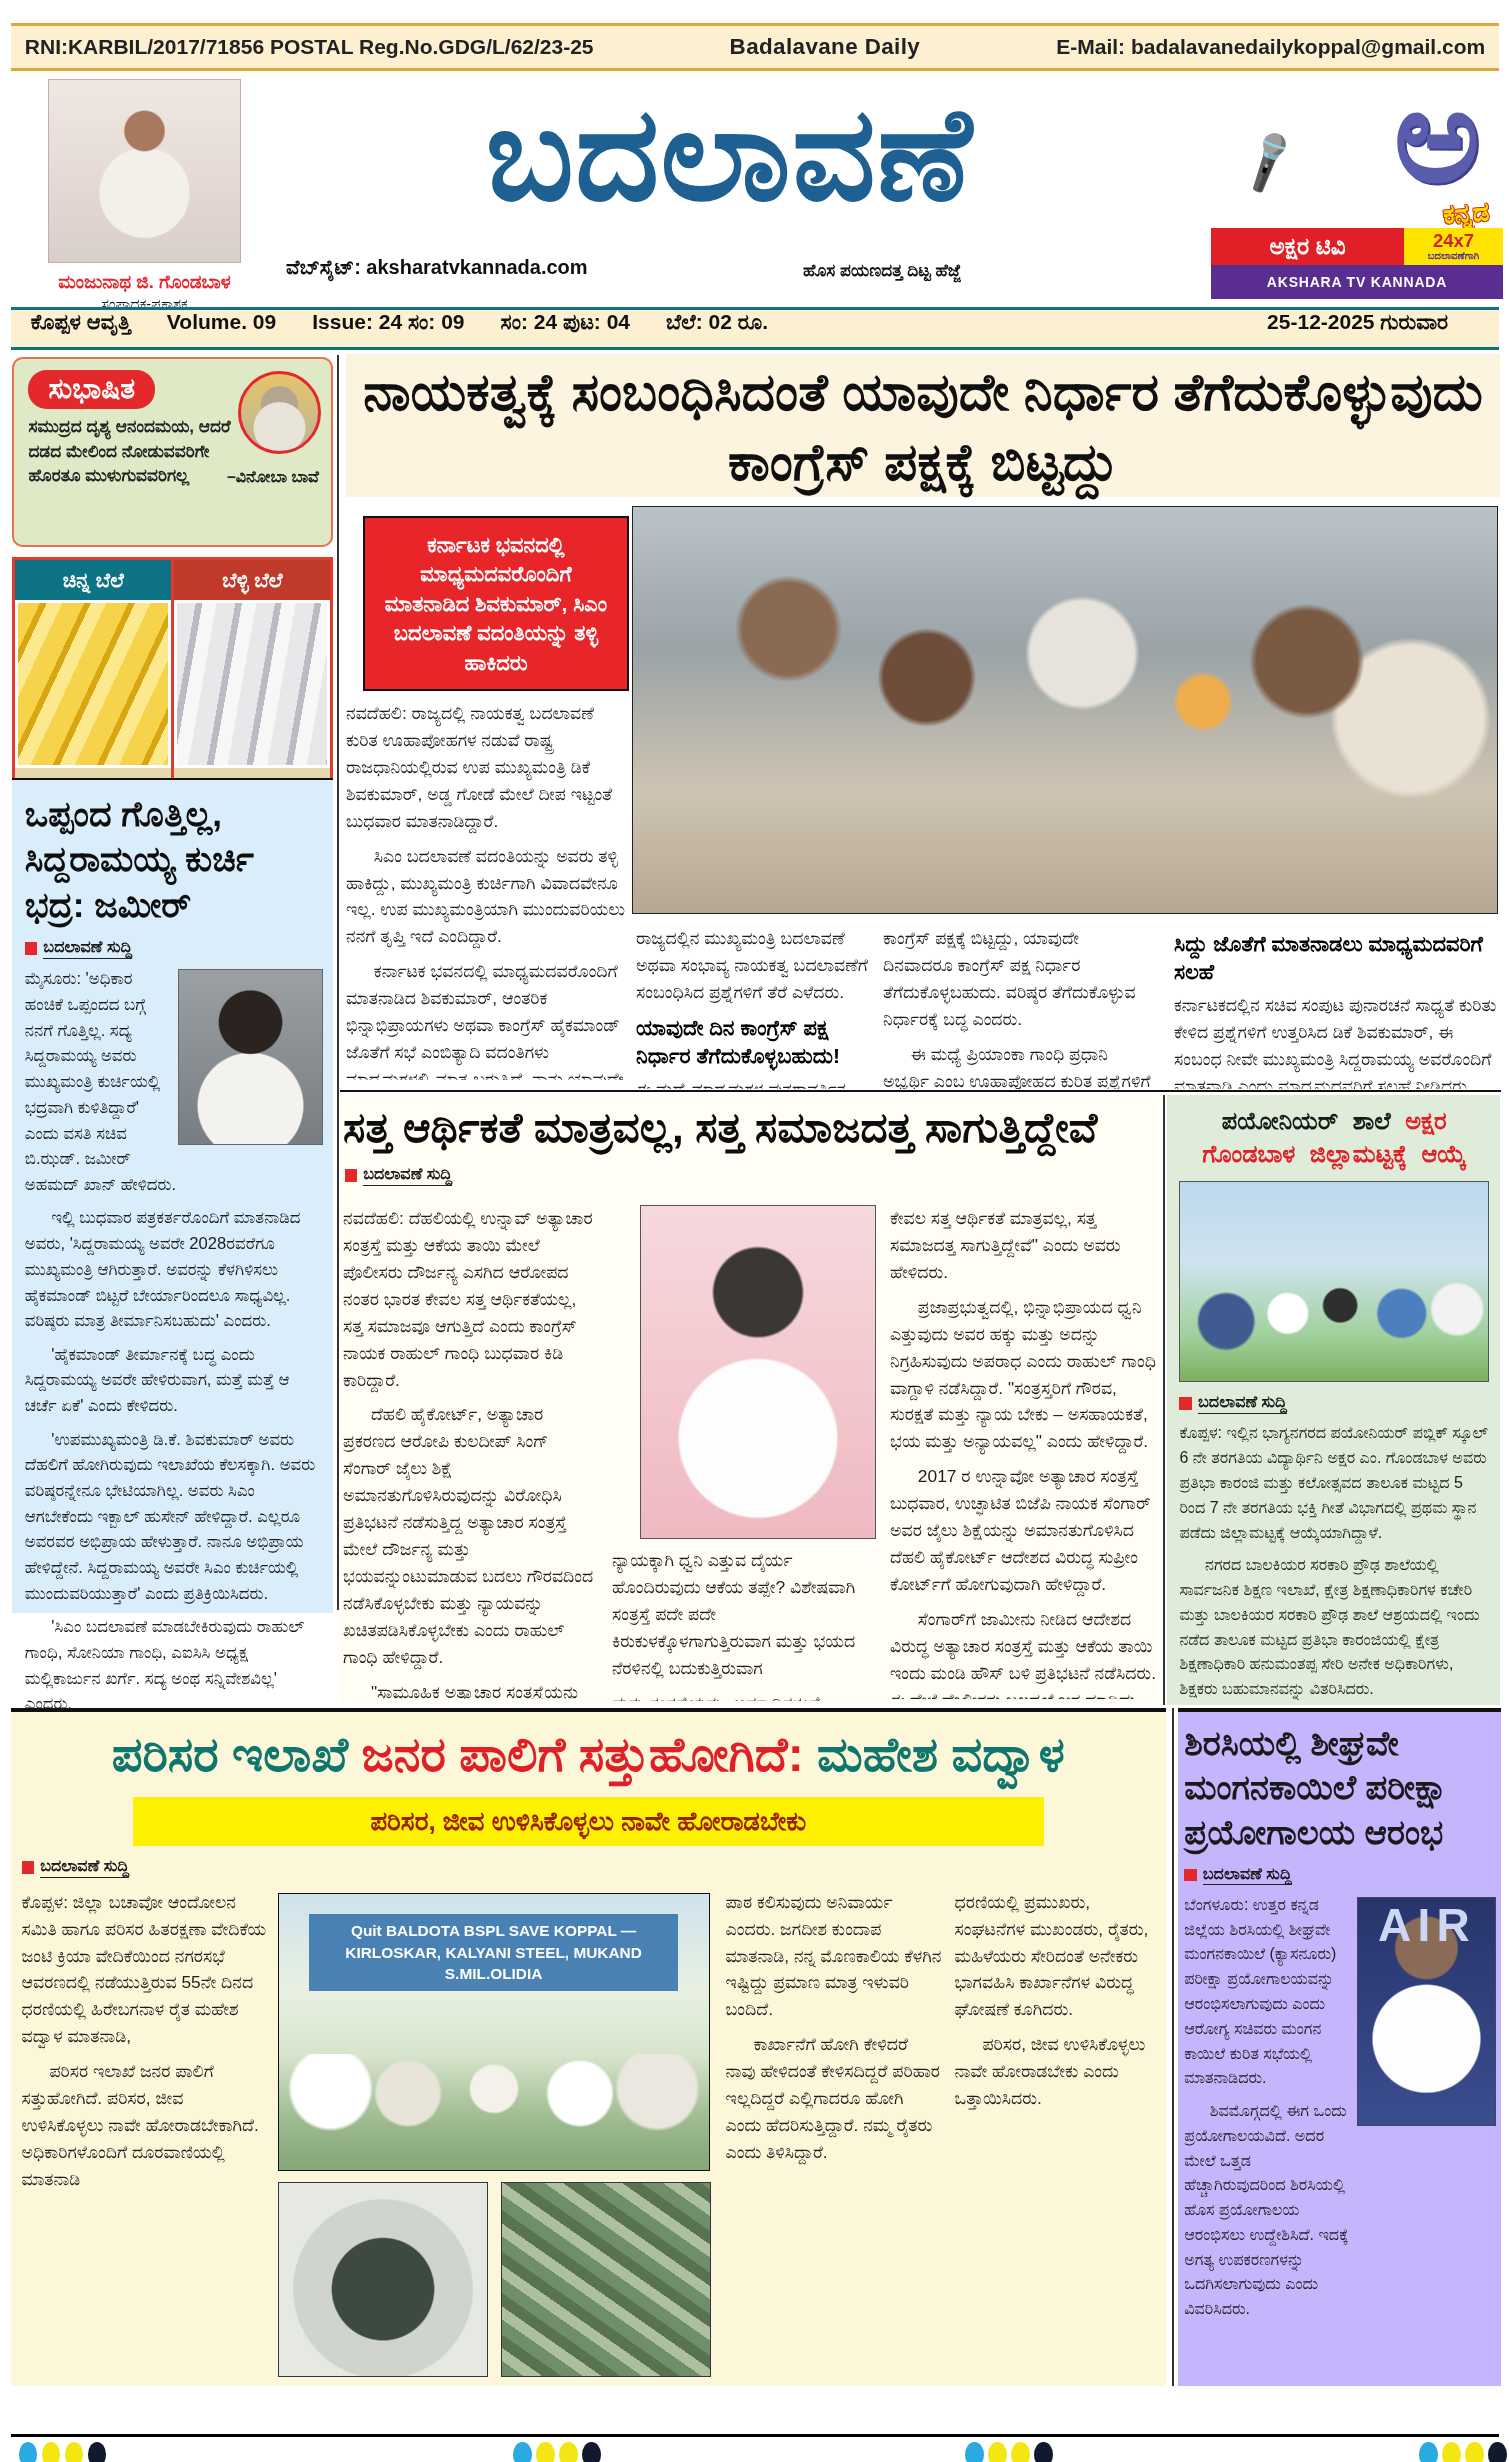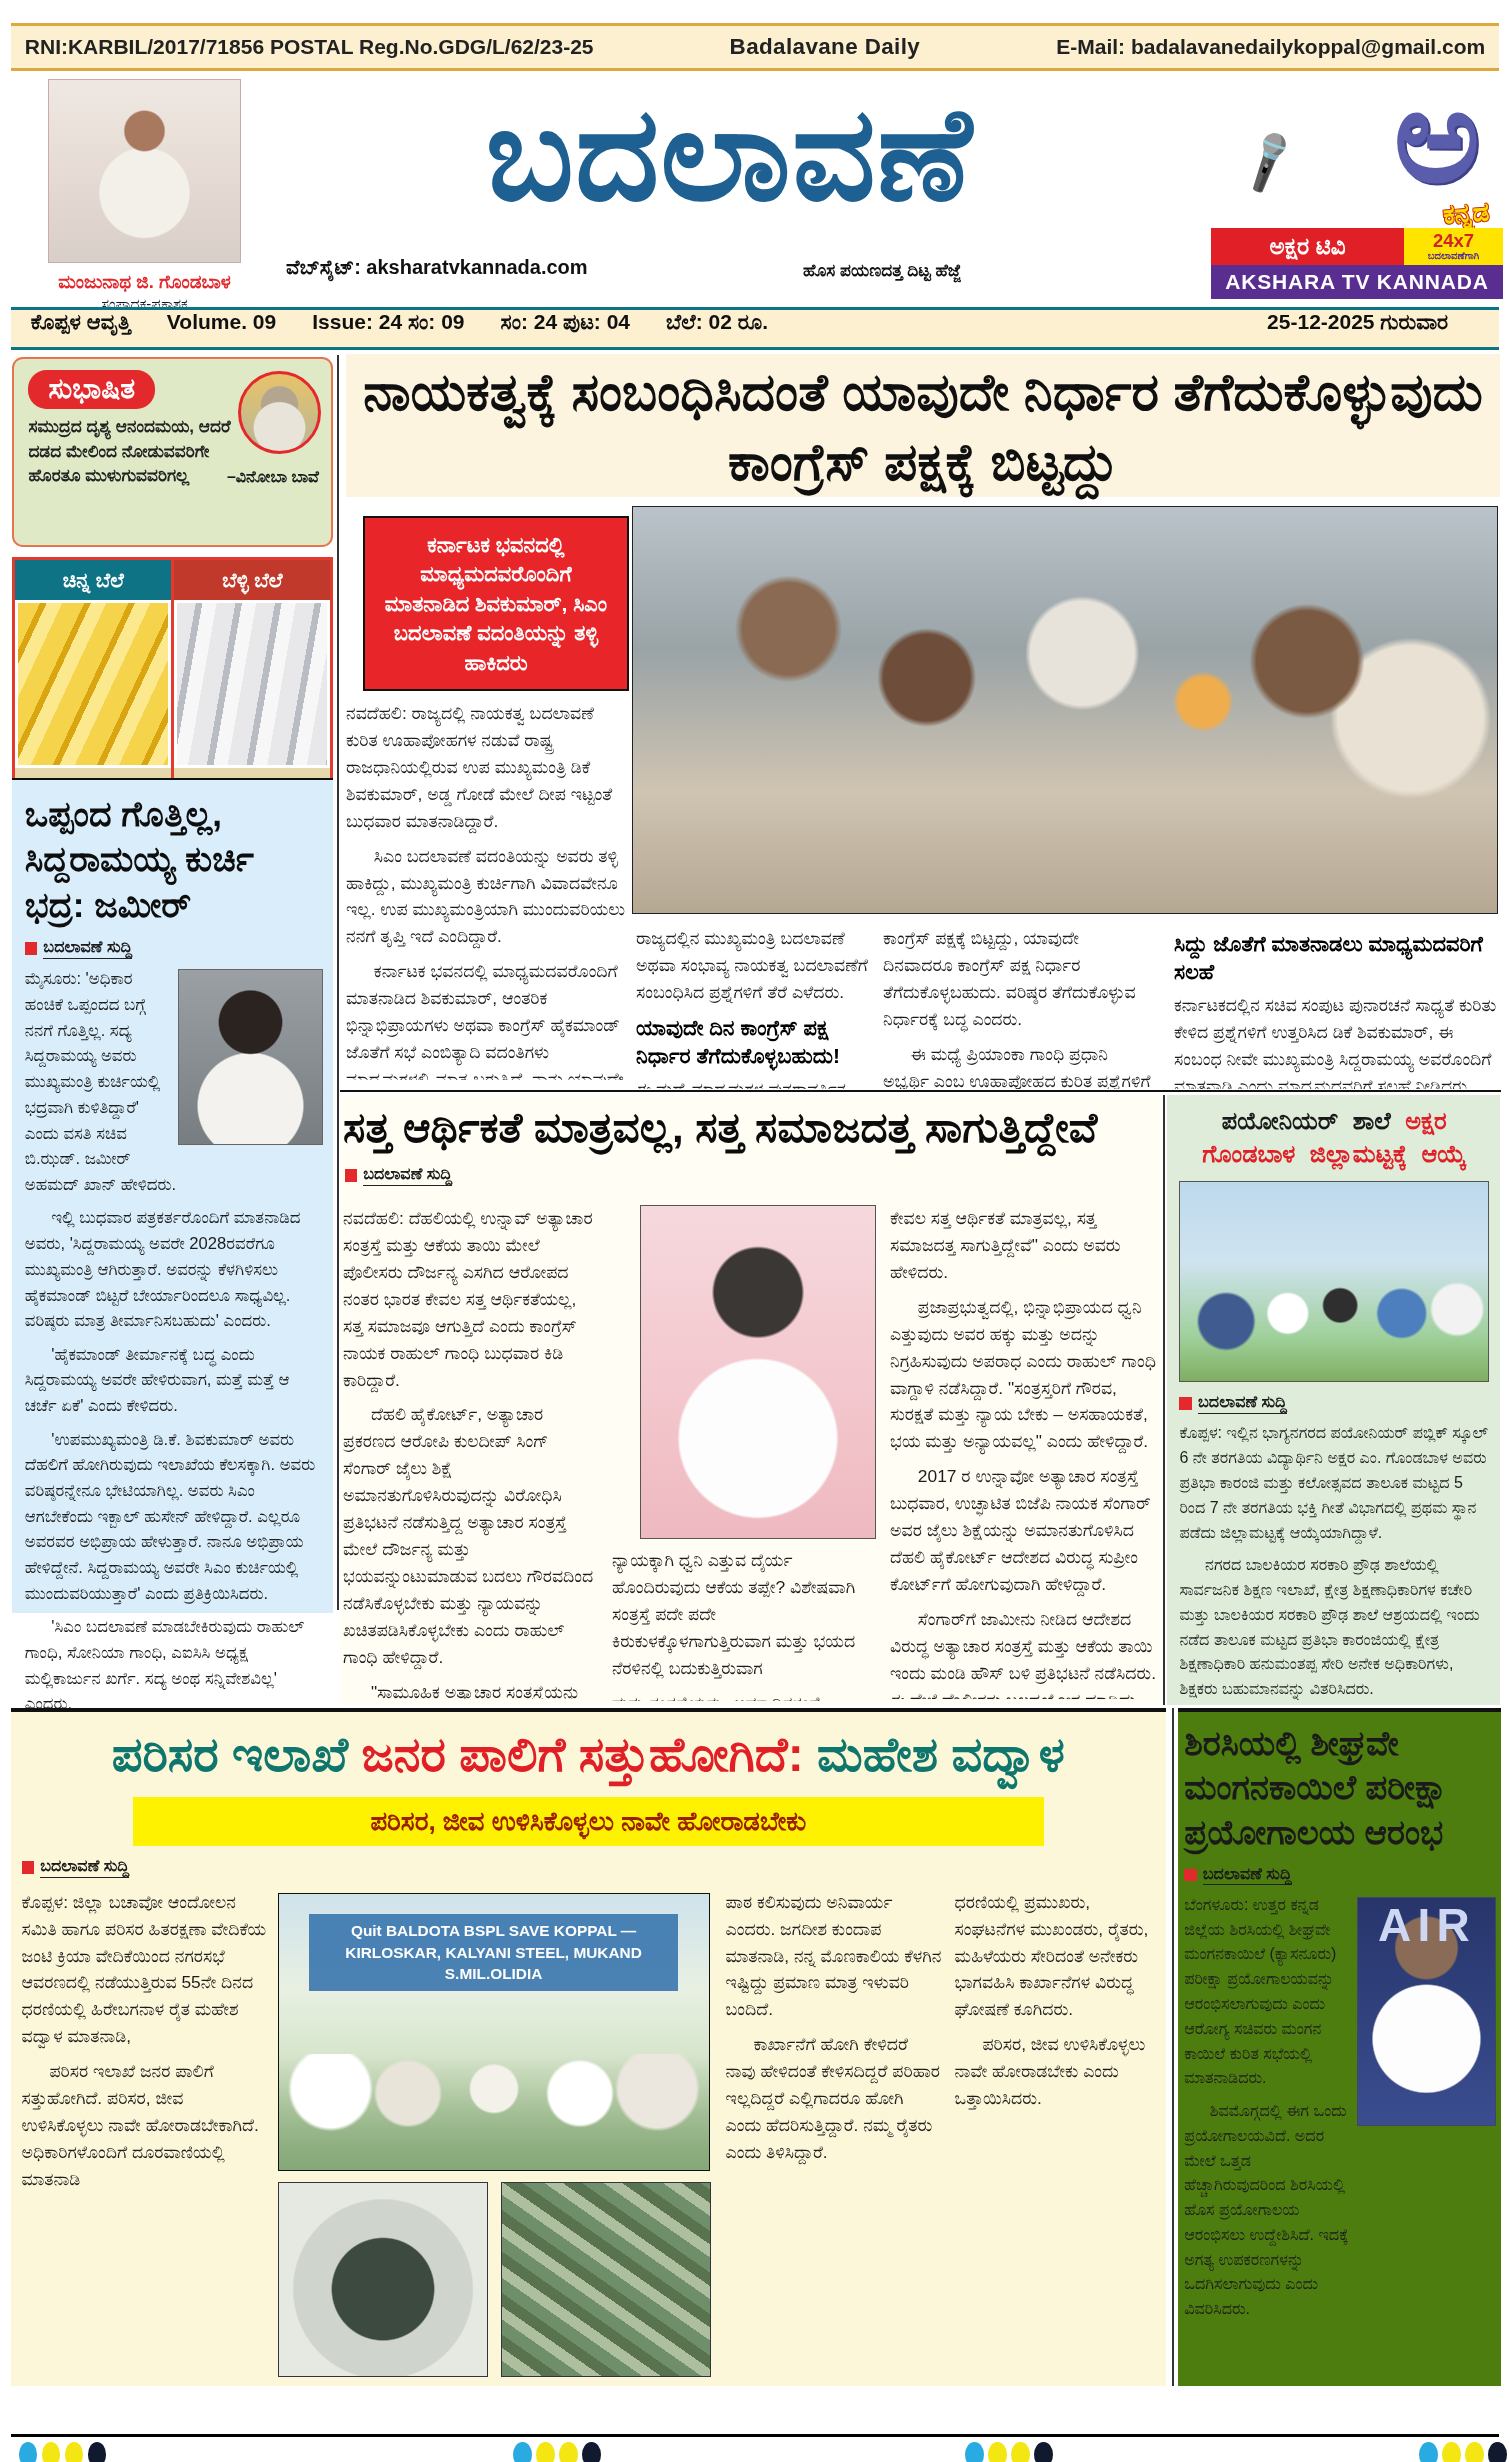--- a/index.html
+++ b/index.html
@@ -55,21 +55,21 @@
     color:#fff; font-weight:bold; font-size:23px; display:flex; align-items:center; justify-content:center;
   }
   .tvlogo .bar2 {
     position:absolute; left:193px; top:154px; width:99px; height:37px; background:#ffe400;
     display:flex; flex-direction:column; align-items:center; justify-content:center; line-height:1;
   }
   .tvlogo .bar2 .b24 { color:#d2232a; font-weight:bold; font-size:18.5px; }
   .tvlogo .bar2 .bsub { color:#5a2d91; font-weight:bold; font-size:10px; }
   .tvlogo .bar3 {
     position:absolute; left:0; top:191px; width:292px; height:34px; background:#5a2d91;
-    color:#fff; font-weight:bold; font-size:21px; display:flex; align-items:center; justify-content:center;
+    color:#fff; font-weight:bold; font-size:14px; display:flex; align-items:center; justify-content:center;
     letter-spacing:0.8px;
   }
 
   
   .infobar {
     left:10.8px; right:10.8px; top:307px; height:43px;
     background:#fdf0d0; border-top:3.9px solid #0f7386; border-bottom:3.9px solid #0f7386;
     display:flex; align-items:flex-start; gap:36px; padding:0 20px;
     font-size:21px; font-weight:bold; color:#111;
   }
@@ -249,21 +249,21 @@
   }
   .env-small { position:absolute; width:210px; height:195px; top:293px; border:1.5px solid #334; }
   .env-small.s1 { left:256px;
     background:radial-gradient(circle at 50% 55%, #3d4a40 0 34%, #cfd4cc 35% 60%, #e6e9e2 61%),
     linear-gradient(#9fb59b,#7c947a); }
   .env-small.s2 { left:479px;
     background:
       repeating-linear-gradient(35deg,#6f8f6a 0 12.4px, #aebfa0 12.4px 23px, #59734f 23px 34px); }
 
   
-  .sirsi { left:1178px; top:1708px; width:323px; height:678px; background:#4d7c0f;
+  .sirsi { left:1178px; top:1708px; width:323px; height:678px; background:#c4b5fd;
     border-top:4.6px solid #111; padding:9.3px 4.6px 0 6.2px; }
   .sirsi .hl { font-size:34px; font-weight:bold; line-height:1.3; }
   .sirsi .photo {
     float:right; width:139px; height:229px; margin:4.6px 0 7.7px 7.7px; border:0.8px solid #446;
     background:
       radial-gradient(circle at 50% 22%, #8a6b57 0 16%, transparent 17%),
       radial-gradient(circle at 50% 62%, #fdfdfd 0 34%, transparent 35%),
       linear-gradient(180deg,#27356b 0%, #3a4d8f 100%);
     color:#cdd6f2; font-weight:bold; font-size:46px; text-align:center; letter-spacing:6.2px;
   }

